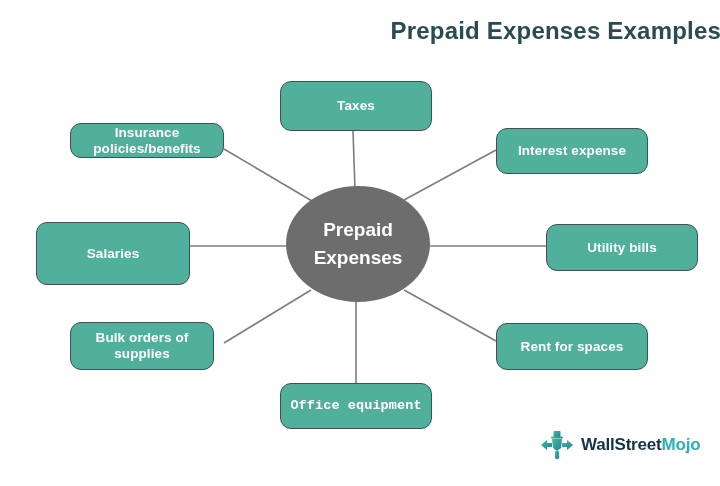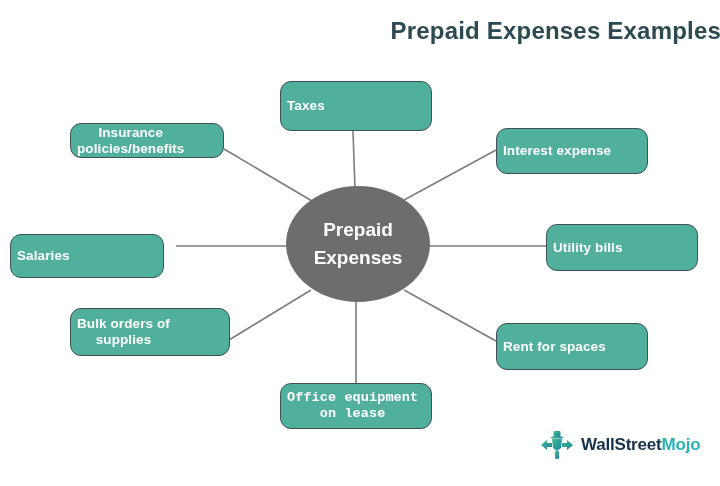--- a/index.html
+++ b/index.html
@@ -40,20 +40,21 @@
     box-sizing: border-box;
     background: #50b09c;
     border: 1.6px solid #3f5157;
     border-radius: 11px;
     color: #ffffff;
     font-size: 13.5px;
     font-weight: bold;
     line-height: 16px;
     display: flex;
     align-items: center;
+    justify-content: center;
     text-align: center;
     padding: 2px 6px;
     letter-spacing: 0.1px;
   }
   .node-box span {
     display: block;
     width: 100%;
   }
   #center-node {
     position: absolute;
@@ -122,37 +123,36 @@
     </div>
   </div>
 
   <div class="node-box" style="left:70px; top:123px; width:154px; height:35px;">
     <div>
       <span>Insurance</span>
       <span>policies/benefits</span>
     </div>
   </div>
 
-  <div class="node-box" style="left:10px; top:222px; width:154px; height:44px;margin-top:12px;">
+  <div class="node-box" style="left:36px; top:222px; width:154px; height:63px;">
     <div>
       <span>Salaries</span>
     </div>
   </div>
 
-  <div class="node-box" style="left:70px; top:308px; width:160px; height:48px;">
+  <div class="node-box" style="left:70px; top:322px; width:144px; height:48px;">
     <div>
       <span>Bulk orders of</span>
       <span>supplies</span>
     </div>
   </div>
 
   <div class="node-box" style="left:280px; top:383px; width:152px; height:46px;font-family:Liberation Mono, monospace;">
     <div>
       <span>Office equipment</span>
-      <span>on lease</span>
     </div>
   </div>
 
   <div class="node-box" style="left:496px; top:323px; width:152px; height:47px;">
     <div>
       <span>Rent for spaces</span>
     </div>
   </div>
 
   <div class="node-box" style="left:546px; top:224px; width:152px; height:47px;">

